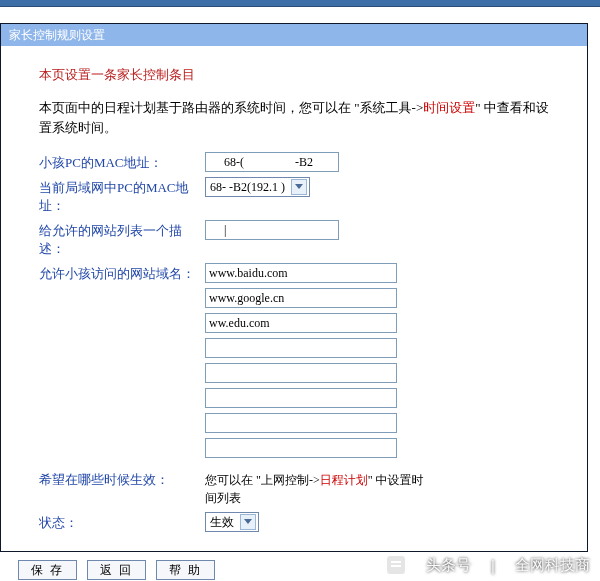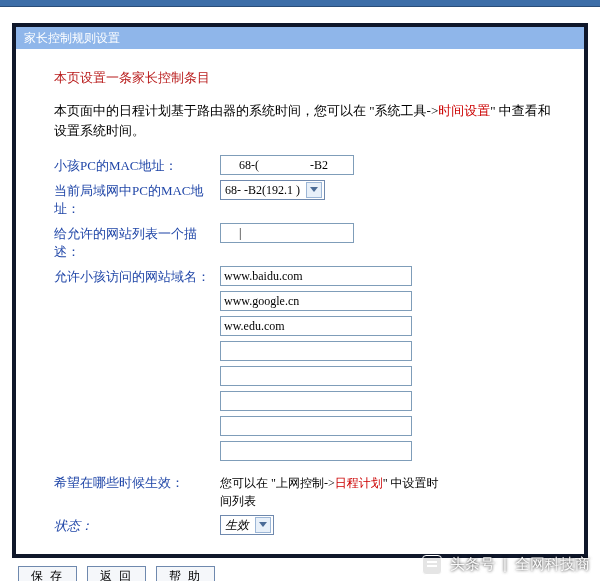--- a/index.html
+++ b/index.html
@@ -10,22 +10,22 @@
     width: 600px;
     height: 581px;
     position: relative;
   }
   .topbar {
     height: 7px;
     background: #3d6ea8;
     border-bottom: 1px solid #2a4d78;
   }
   .panel {
-    margin: 16px 12px 8px 12px;
-    border: 4px solid #0f172a;
+    margin: 16px 12px 8px 0;
+    border: 1px solid #0f172a;
   }
   .panel-header {
     background: #8fb6ea;
     color: #fff;
     font-size: 12px;
     padding: 4px 8px;
     height: 22px;
     display: flex;
     align-items: center;
   }
@@ -118,21 +118,22 @@
     line-height: 14px;
   }
   .watermark {
     position: absolute;
     right: 10px;
     bottom: 6px;
     font-size: 15px;
     color: rgba(255,255,255,0.95);
     text-shadow: 0 0 3px rgba(0,0,0,0.5), 0 0 3px rgba(0,0,0,0.5);
     display: flex;
-    gap: 8px;
+    align-items: center;
+    gap: 20px;
     font-family: "Microsoft YaHei", sans-serif;
   }
   .wm-logo {
     width: 20px; height: 20px;
     border: 1.5px solid #fff;
     border-radius: 4px;
     display: flex;
     align-items: center;
     justify-content: center;
     background: rgba(0,0,0,0.1);
@@ -201,21 +202,21 @@
 
     <div class="form-row" style="margin-top:6px;">
       <div class="form-label">希望在哪些时候生效：</div>
       <div class="form-ctrl">
         <div class="note-line">
           <span>您可以在 "上网控制-&gt;</span><span class="red">日程计划</span><span>" 中设置时间列表</span>
         </div>
       </div>
     </div>
 
-    <div class="form-row" style="margin-top:4px;font-style:italic;">
+    <div class="form-row" style="margin-top:4px;">
       <div class="form-label">状态：</div>
       <div class="form-ctrl">
         <div class="select-box">
           <span class="sel-text">生效</span>
           <span class="sel-arrow">
             <svg width="8" height="6">
                 <path d="M0 0 L8 0 L4 5 Z" fill="#4a6b96"></path>
               </svg>
           </span>
         </div>

